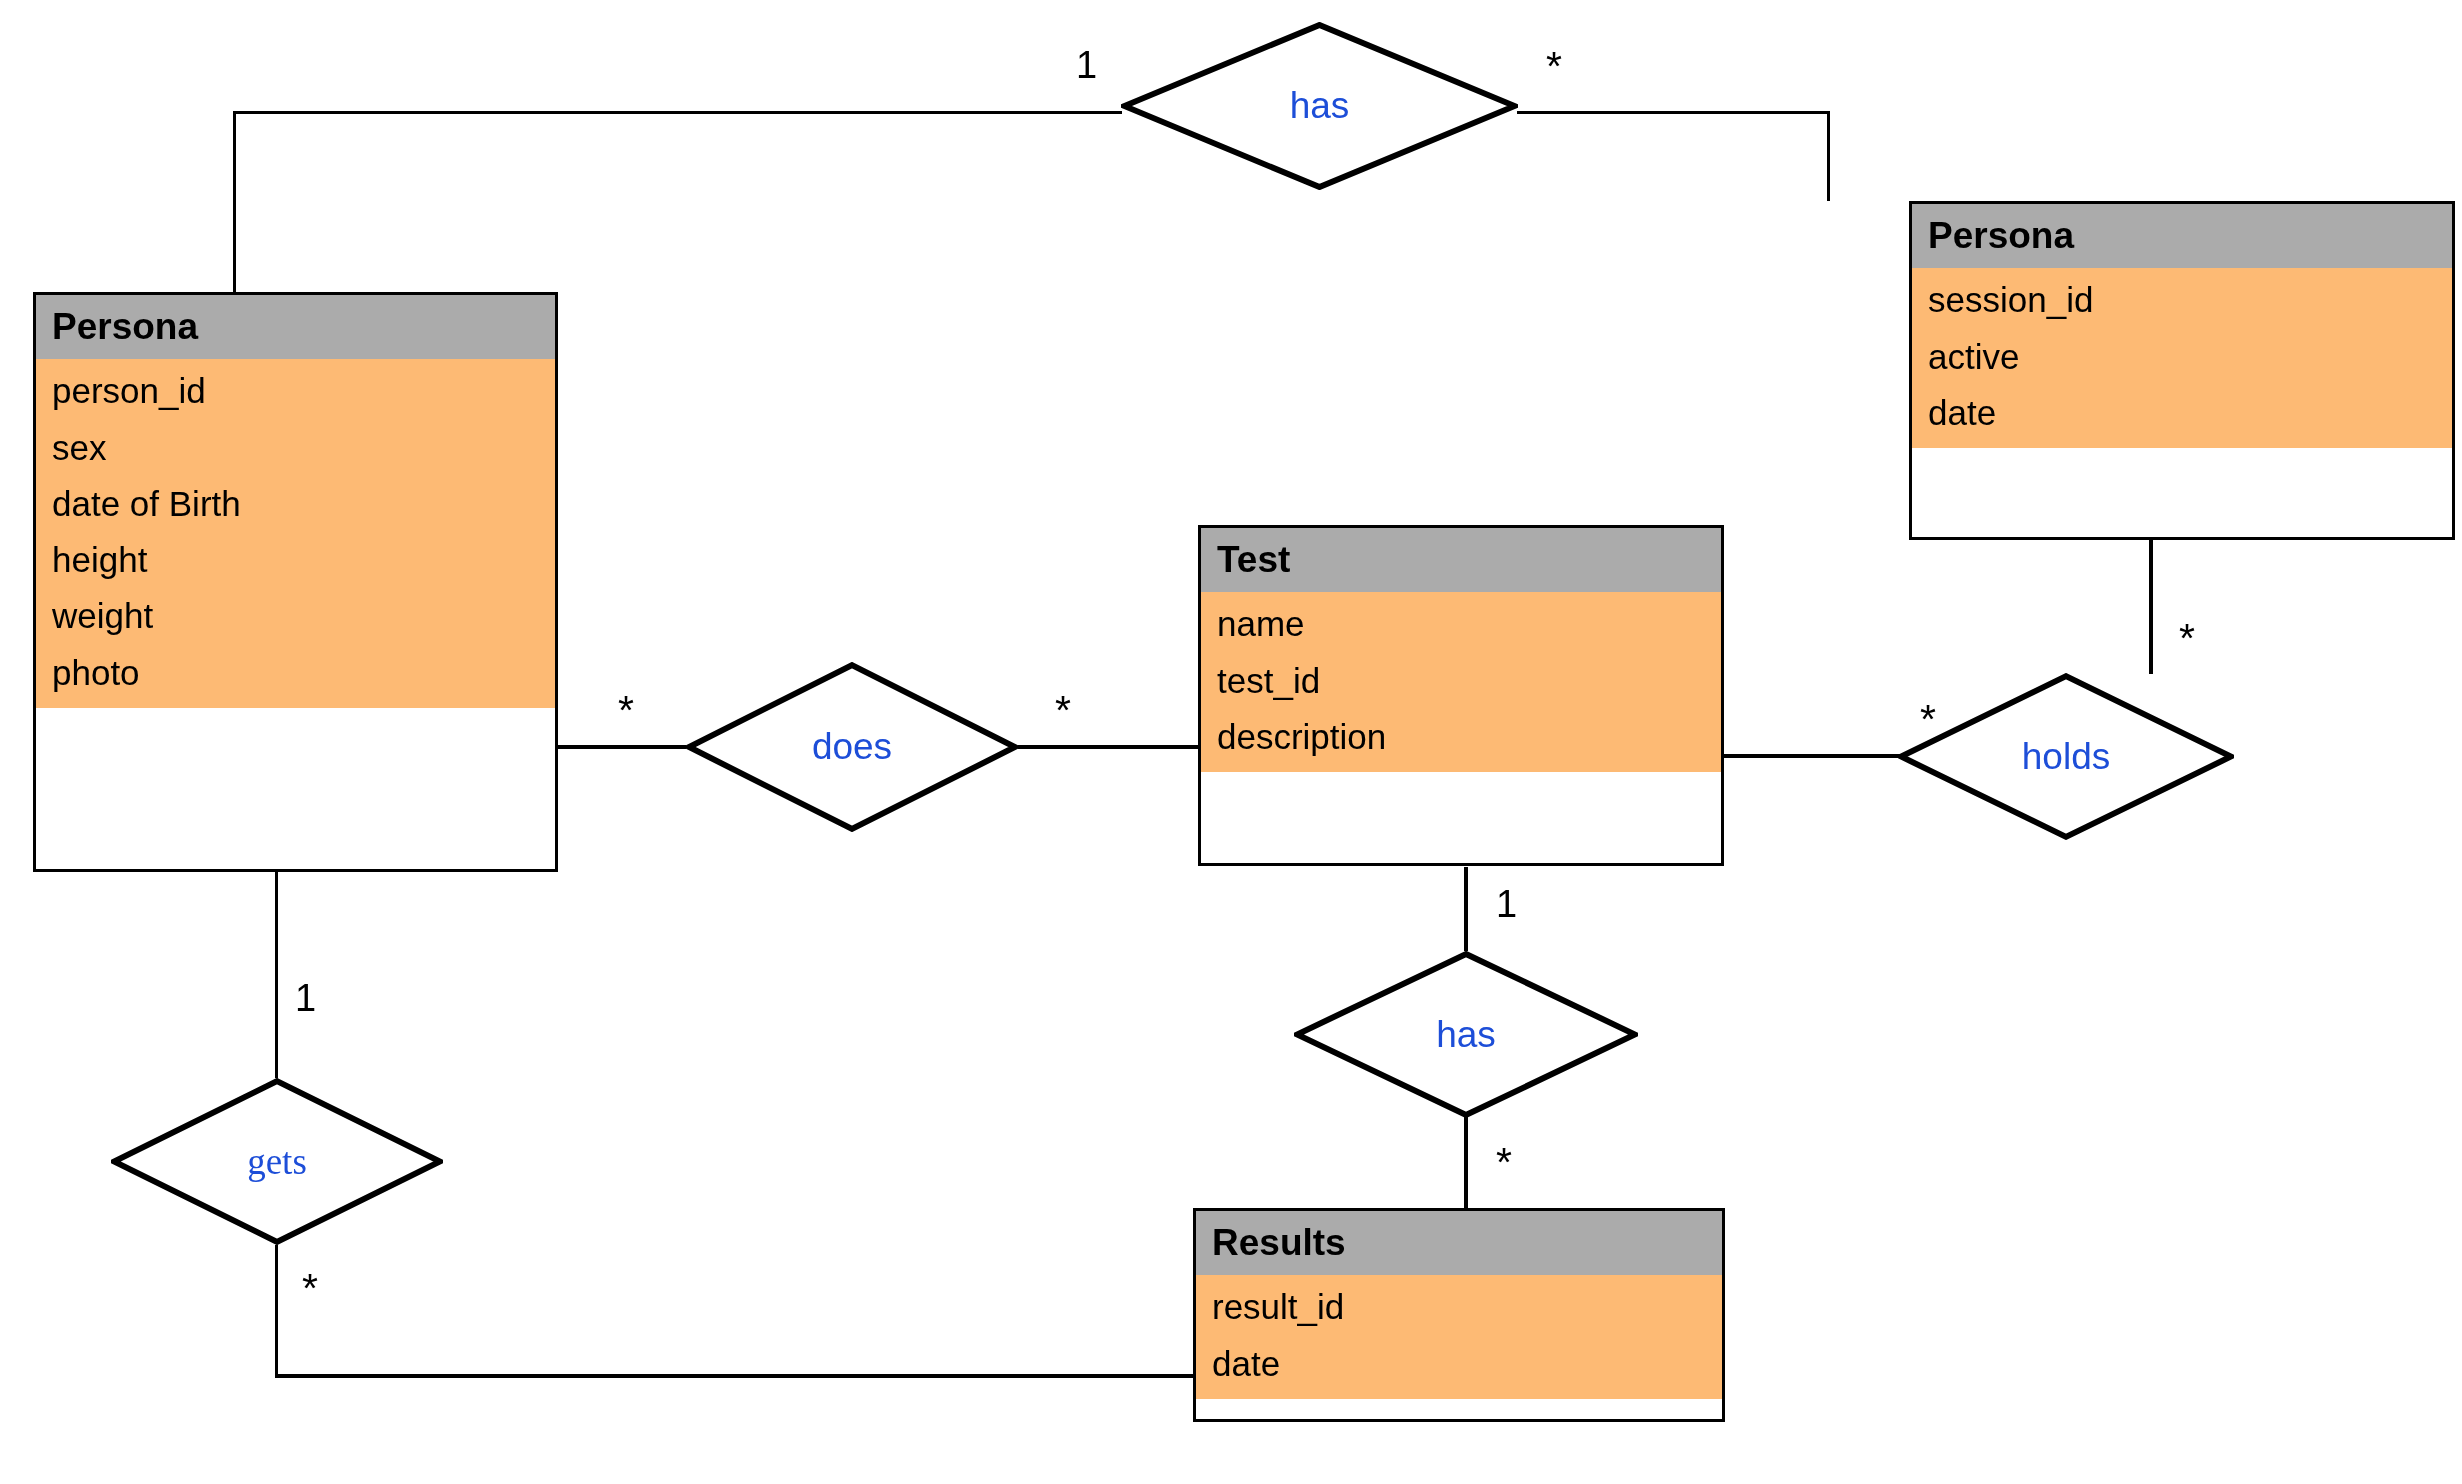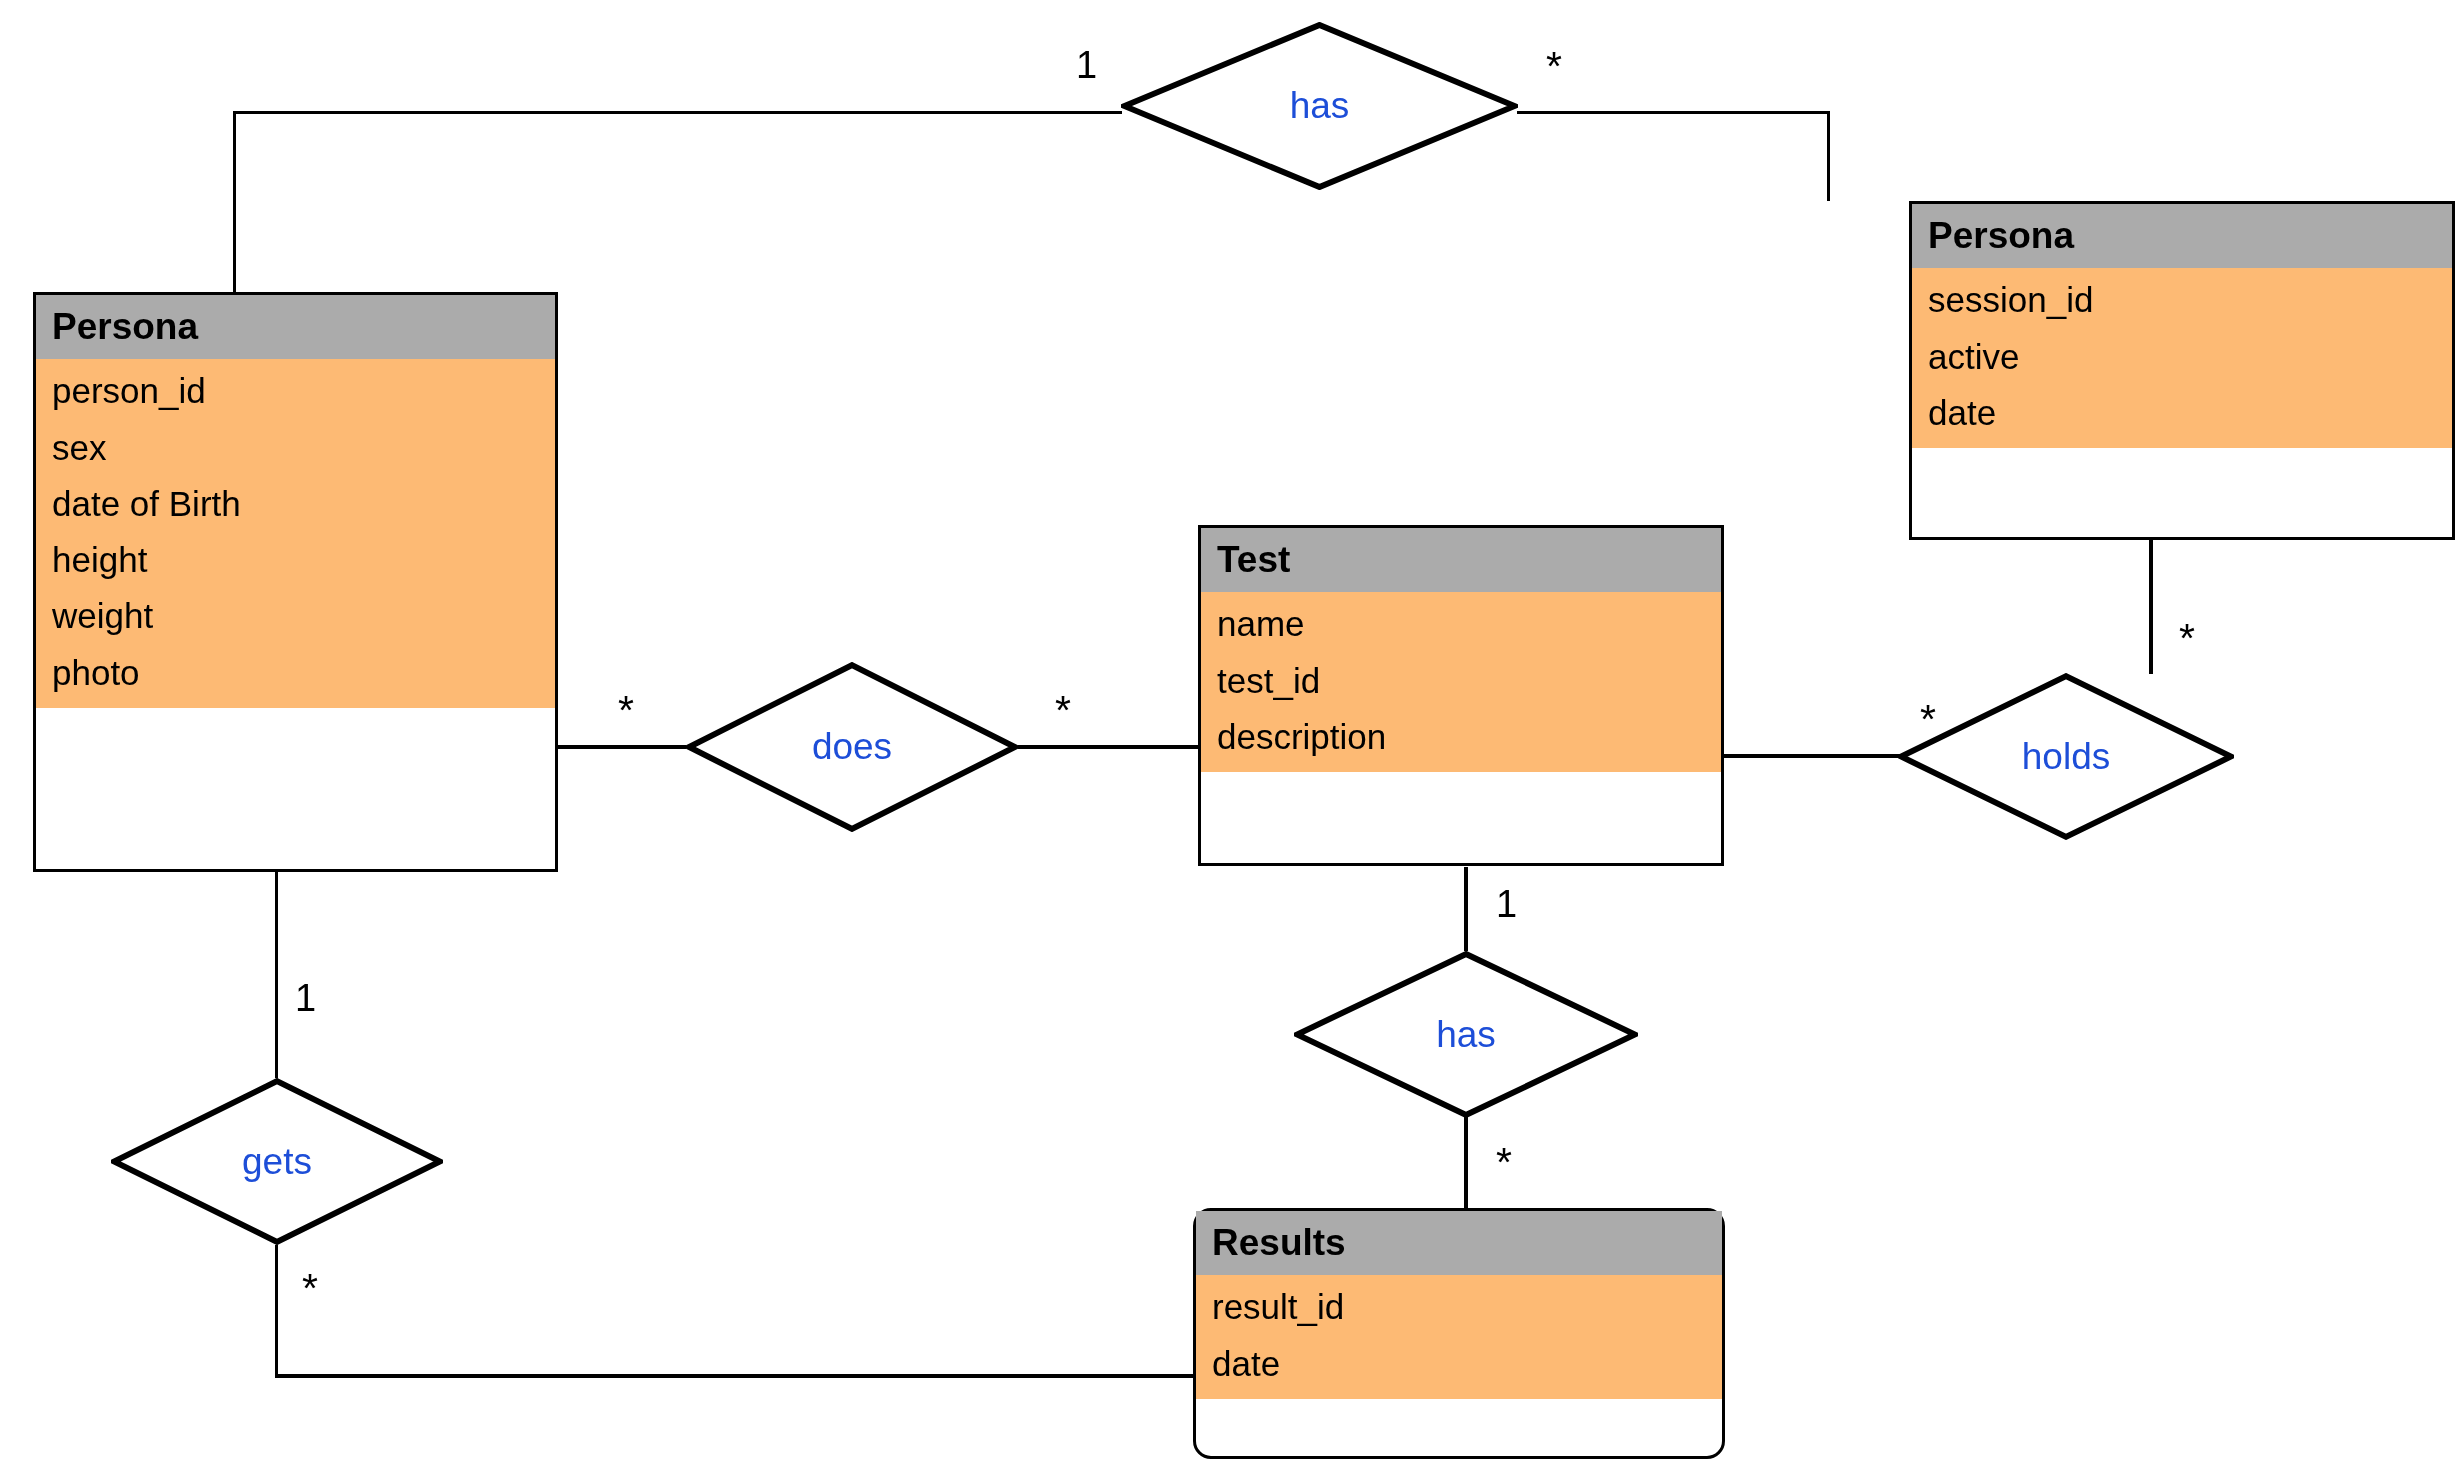--- a/index.html
+++ b/index.html
@@ -133,21 +133,21 @@
     <span class="rel-label">holds</span>
   </div>
 
   <div class="rel" style="left:1294px; top:951px; width:344px; height:167px;">
     <svg viewBox="0 0 466 226" width="344" height="167">
       <polygon points="233,4 462,113 233,222 4,113" fill="#ffffff" stroke="#000000" stroke-width="8"></polygon>
     </svg>
     <span class="rel-label">has</span>
   </div>
 
-  <div class="rel" style="left:111px; top:1078px; width:332px; height:167px;">
+  <div class="rel" style="left:111px; top:1078px; width:332px; height:167px;font-family:Liberation Serif, serif;">
     <svg viewBox="0 0 450 226" width="332" height="167">
       <polygon points="225,4 446,113 225,222 4,113" fill="#ffffff" stroke="#000000" stroke-width="8"></polygon>
     </svg>
     <span class="rel-label">gets</span>
   </div>
 
   <div class="entity" style="left:33px; top:292px; width:525px; height:580px;">
     <div class="entity-header">Persona</div>
     <div class="entity-attrs">
       <div class="attr">person_id</div>
@@ -170,21 +170,21 @@
 
   <div class="entity" style="left:1198px; top:525px; width:526px; height:341px;">
     <div class="entity-header">Test</div>
     <div class="entity-attrs">
       <div class="attr">name</div>
       <div class="attr">test_id</div>
       <div class="attr">description</div>
     </div>
   </div>
 
-  <div class="entity" style="left:1193px; top:1208px; width:532px; height:251px;border-radius:18px;">
+  <div class="entity" style="left:1193px; top:1208px; width:532px; height:214px;">
     <div class="entity-header">Results</div>
     <div class="entity-attrs">
       <div class="attr">result_id</div>
       <div class="attr">date</div>
     </div>
   </div>
 
   <span class="card" style="left:1076px; top:46px;">1</span>
 
   <span class="card star" style="left:1546px; top:46px;">*</span>

